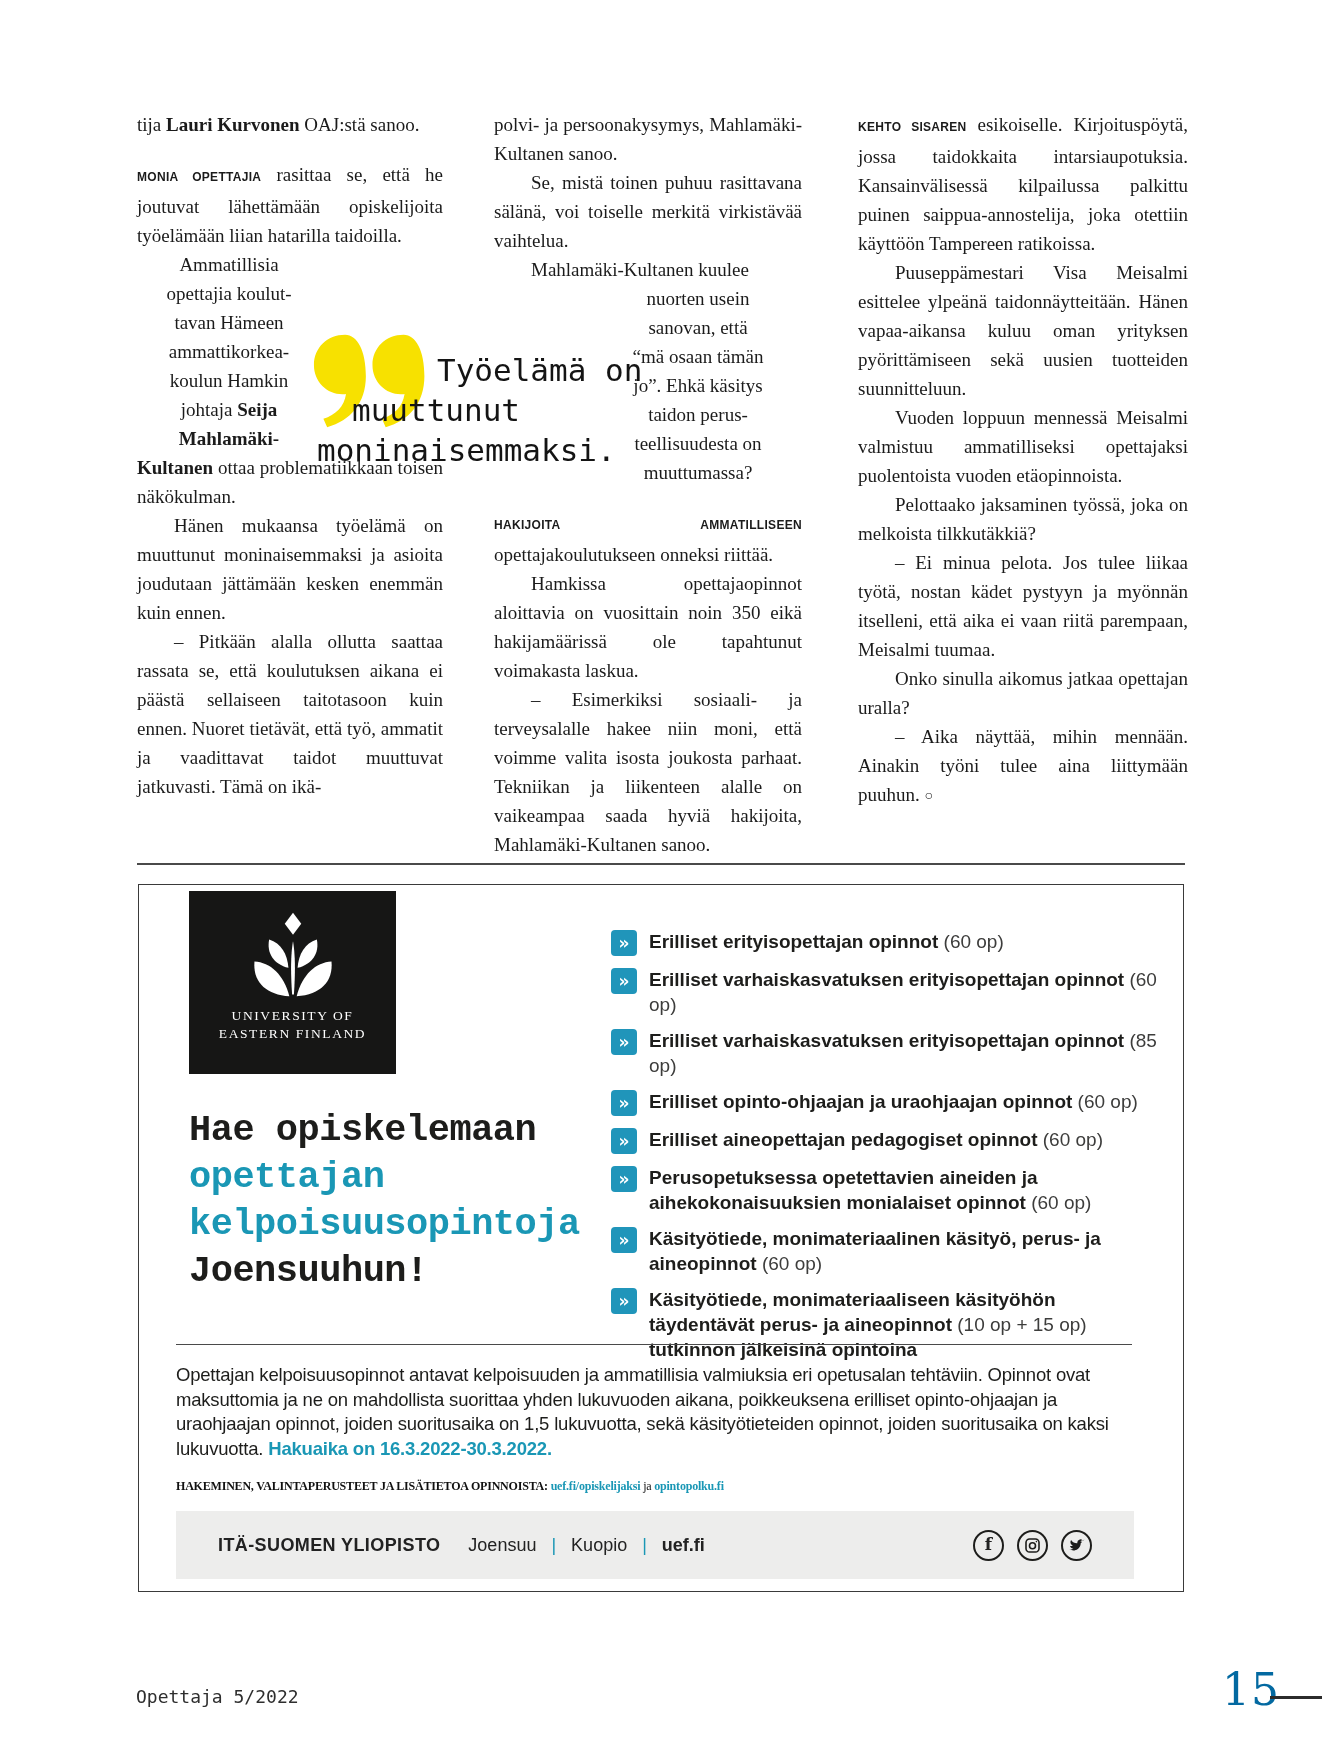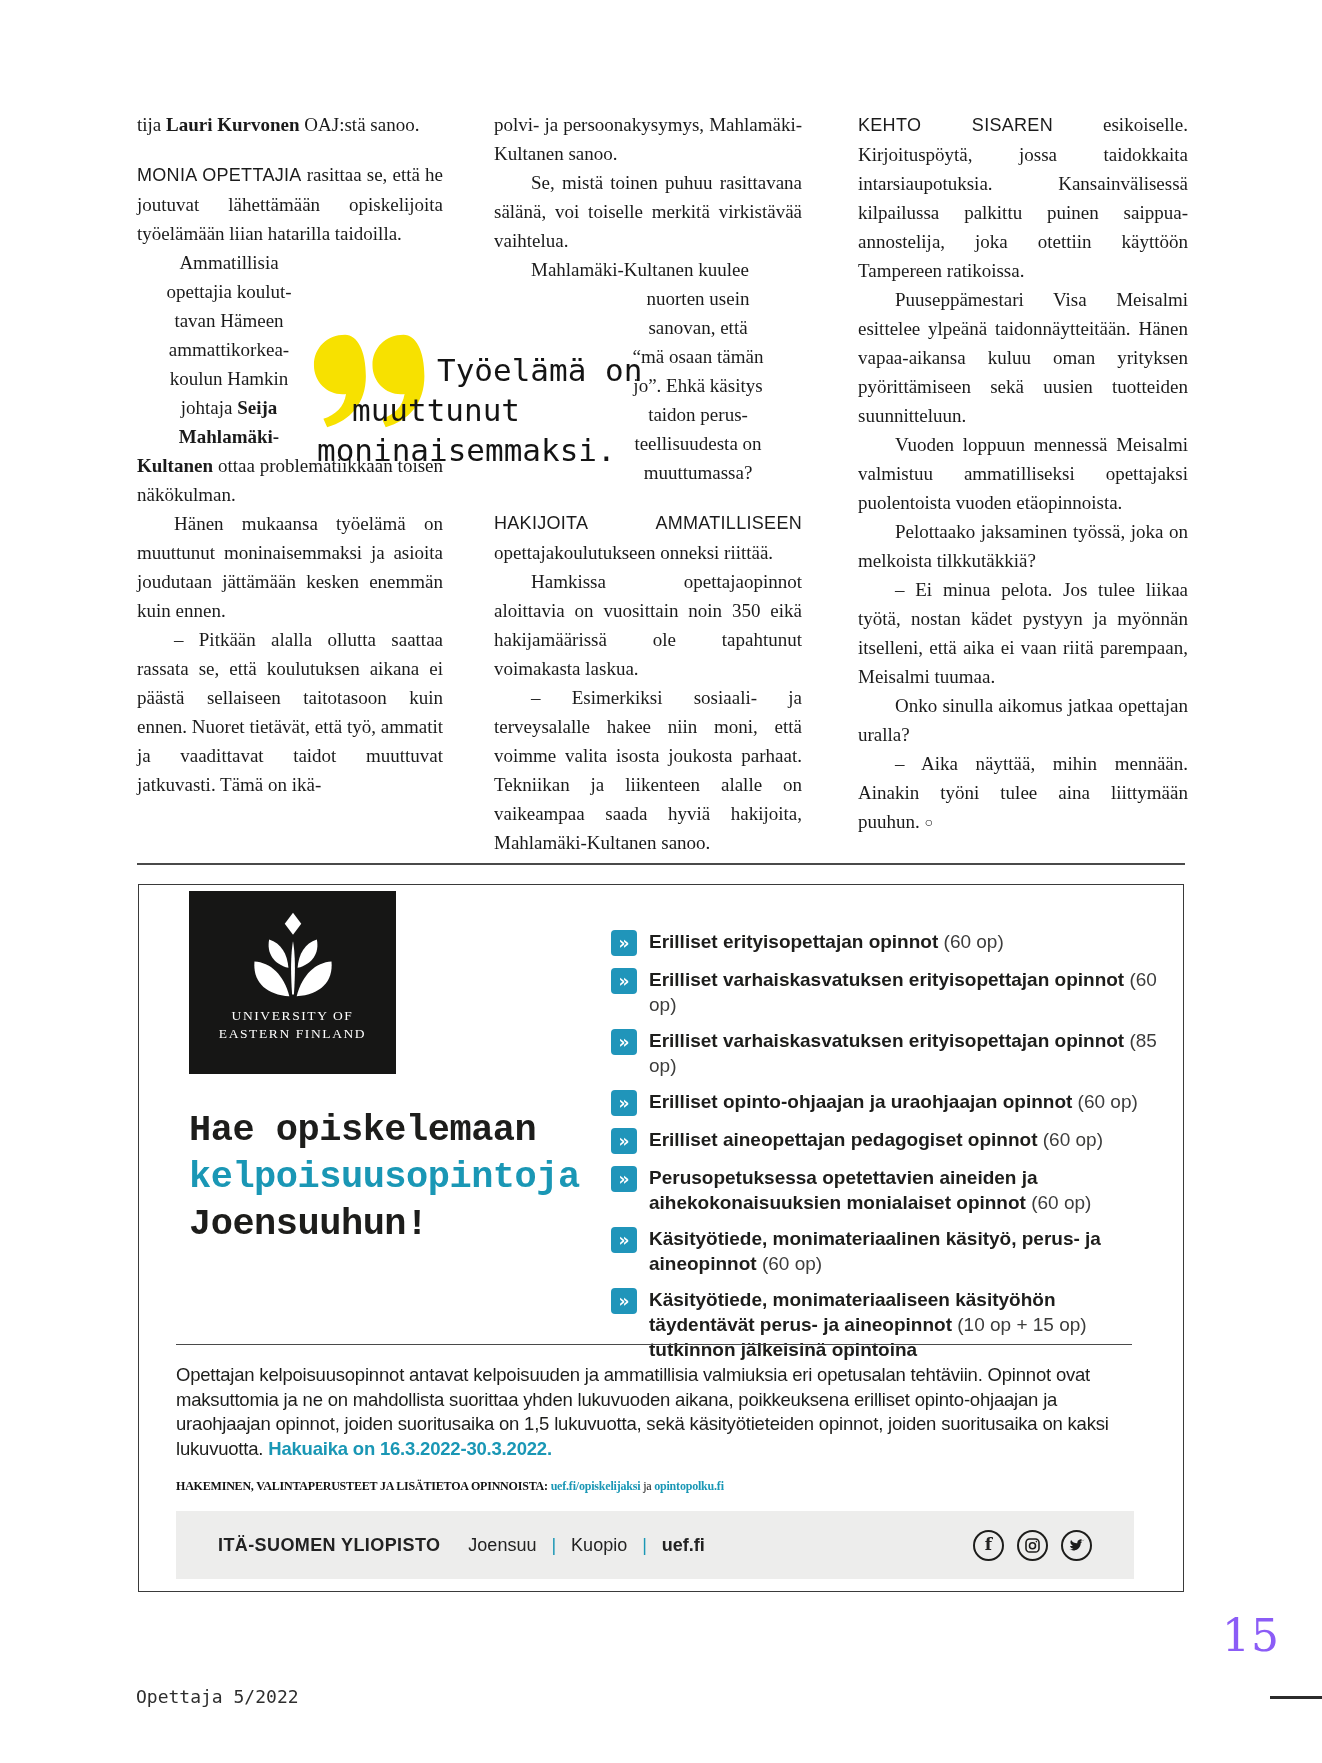--- a/index.html
+++ b/index.html
@@ -12,39 +12,39 @@
        text-align:justify;hyphens:none}
   #col1{left:137px;width:306px}
   #col2{left:494px;width:308px}
   #col3{left:858px;width:330px}
   .col p{margin:0}
   .col p.gap{margin-top:21px}
   .col p.indent{text-indent:37px}
   .col p.nw{width:184px;white-space:pre-line;text-align:center}
   .col p.nr{width:170px;margin-left:119px;white-space:pre-line;text-align:center}
   span.b{font-weight:700}
-  span.k{font-family:"Liberation Sans","DejaVu Sans",sans-serif;font-weight:400;
-         font-size:18px;letter-spacing:.3px}
+  span.k{font-family:"Liberation Sans","DejaVu Sans",sans-serif;font-weight:700;
+         font-size:12px;letter-spacing:.3px}
   span.end{font-size:14px;vertical-align:1px}
 
   
   .qmarks{position:absolute;left:313px;top:333px;width:118px;height:96px}
   .qmarks svg{display:block}
   .pq{position:absolute;left:352px;top:350px;font-family:"DejaVu Sans Mono",monospace;
       font-size:31px;line-height:40px;color:#141414;white-space:nowrap}
   .pq div:nth-child(1){margin-left:85px}
   .pq div:nth-child(3){margin-left:-35px}
 
   
   .rule-top{position:absolute;left:137px;top:863px;width:1048px;height:0;
             border-top:2px solid #4a4a4a}
   .footer-issue{position:absolute;left:136px;top:1686px;
                 font-family:"DejaVu Sans Mono",monospace;font-size:18px;color:#2e2e2e}
-  .page-num{position:absolute;left:1222px;top:1610px;font-family:"DejaVu Serif",serif;
-            font-size:44px;color:#8b5cf6;letter-spacing:1px}
+  .page-num{position:absolute;left:1222px;top:1664px;font-family:"DejaVu Serif",serif;
+            font-size:44px;color:#0369a1;letter-spacing:1px}
   .page-dash{position:absolute;left:1270px;top:1696px;width:52px;height:3px;background:#2b2b2b}
 
   
   .ad-box{position:absolute;left:138px;top:884px;width:1046px;height:708px;
           border:1px solid #3a3a3a;background:#fff;box-sizing:border-box}
   .uef-logo{position:absolute;left:50px;top:6px;width:207px;height:183px;background:#161615;
             color:#fff;text-align:center;font-family:Liberation Serif, serif}
   .uef-logo svg{margin-top:20px}
   .uef-text{font-size:13.5px;letter-spacing:1.6px;line-height:18px;margin-top:4px}
   .ad-headline{position:absolute;left:50px;top:222px;font-family:Liberation Mono, monospace;
@@ -153,20 +153,21 @@
       </g>
     </svg>
     <div class="uef-text">
       <div>UNIVERSITY OF</div>
       <div>EASTERN FINLAND</div>
     </div>
   </div>
 
   <div class="ad-headline">
       <div>Hae opiskelemaan</div>
+      <div class="teal">opettajan</div>
       <div class="teal">kelpoisuusopintoja</div>
       <div>Joensuuhun!</div>
     </div>
 
   <div class="ad-bullets">
       <div class="item">
         <span class="chip">»</span>
         <span class="txt"><span class="b">Erilliset erityisopettajan opinnot</span><span> (60 op)</span></span>
       </div>
       <div class="item">

